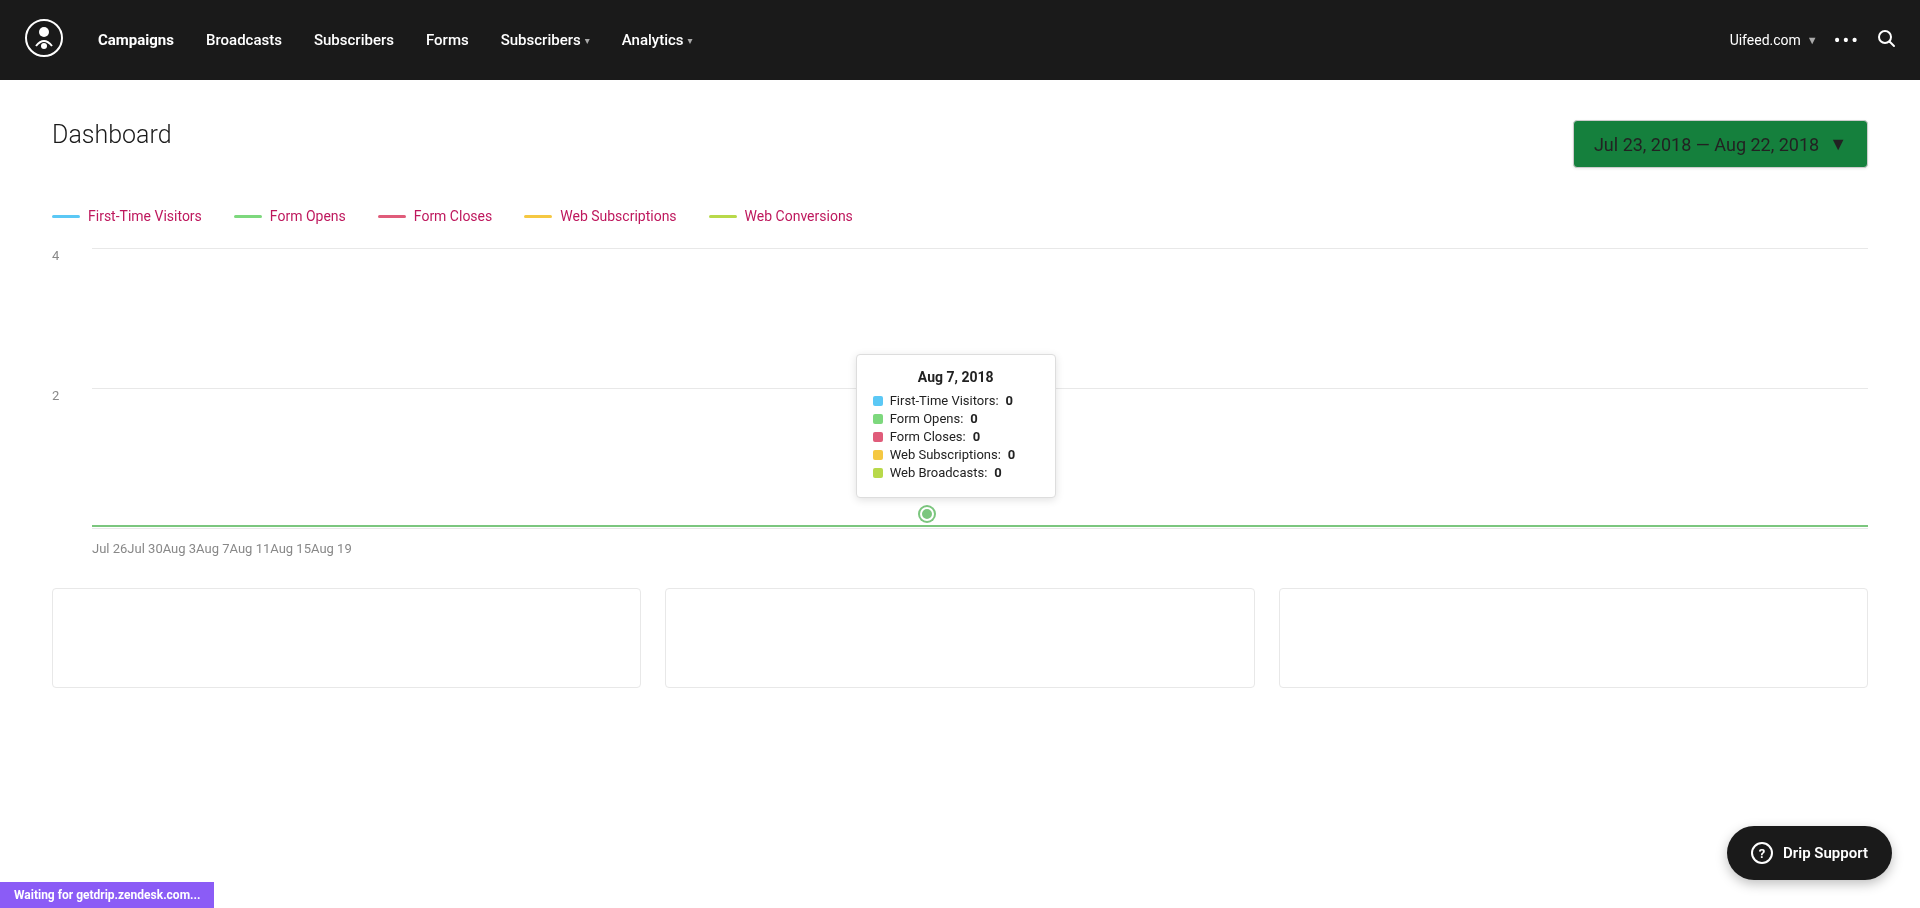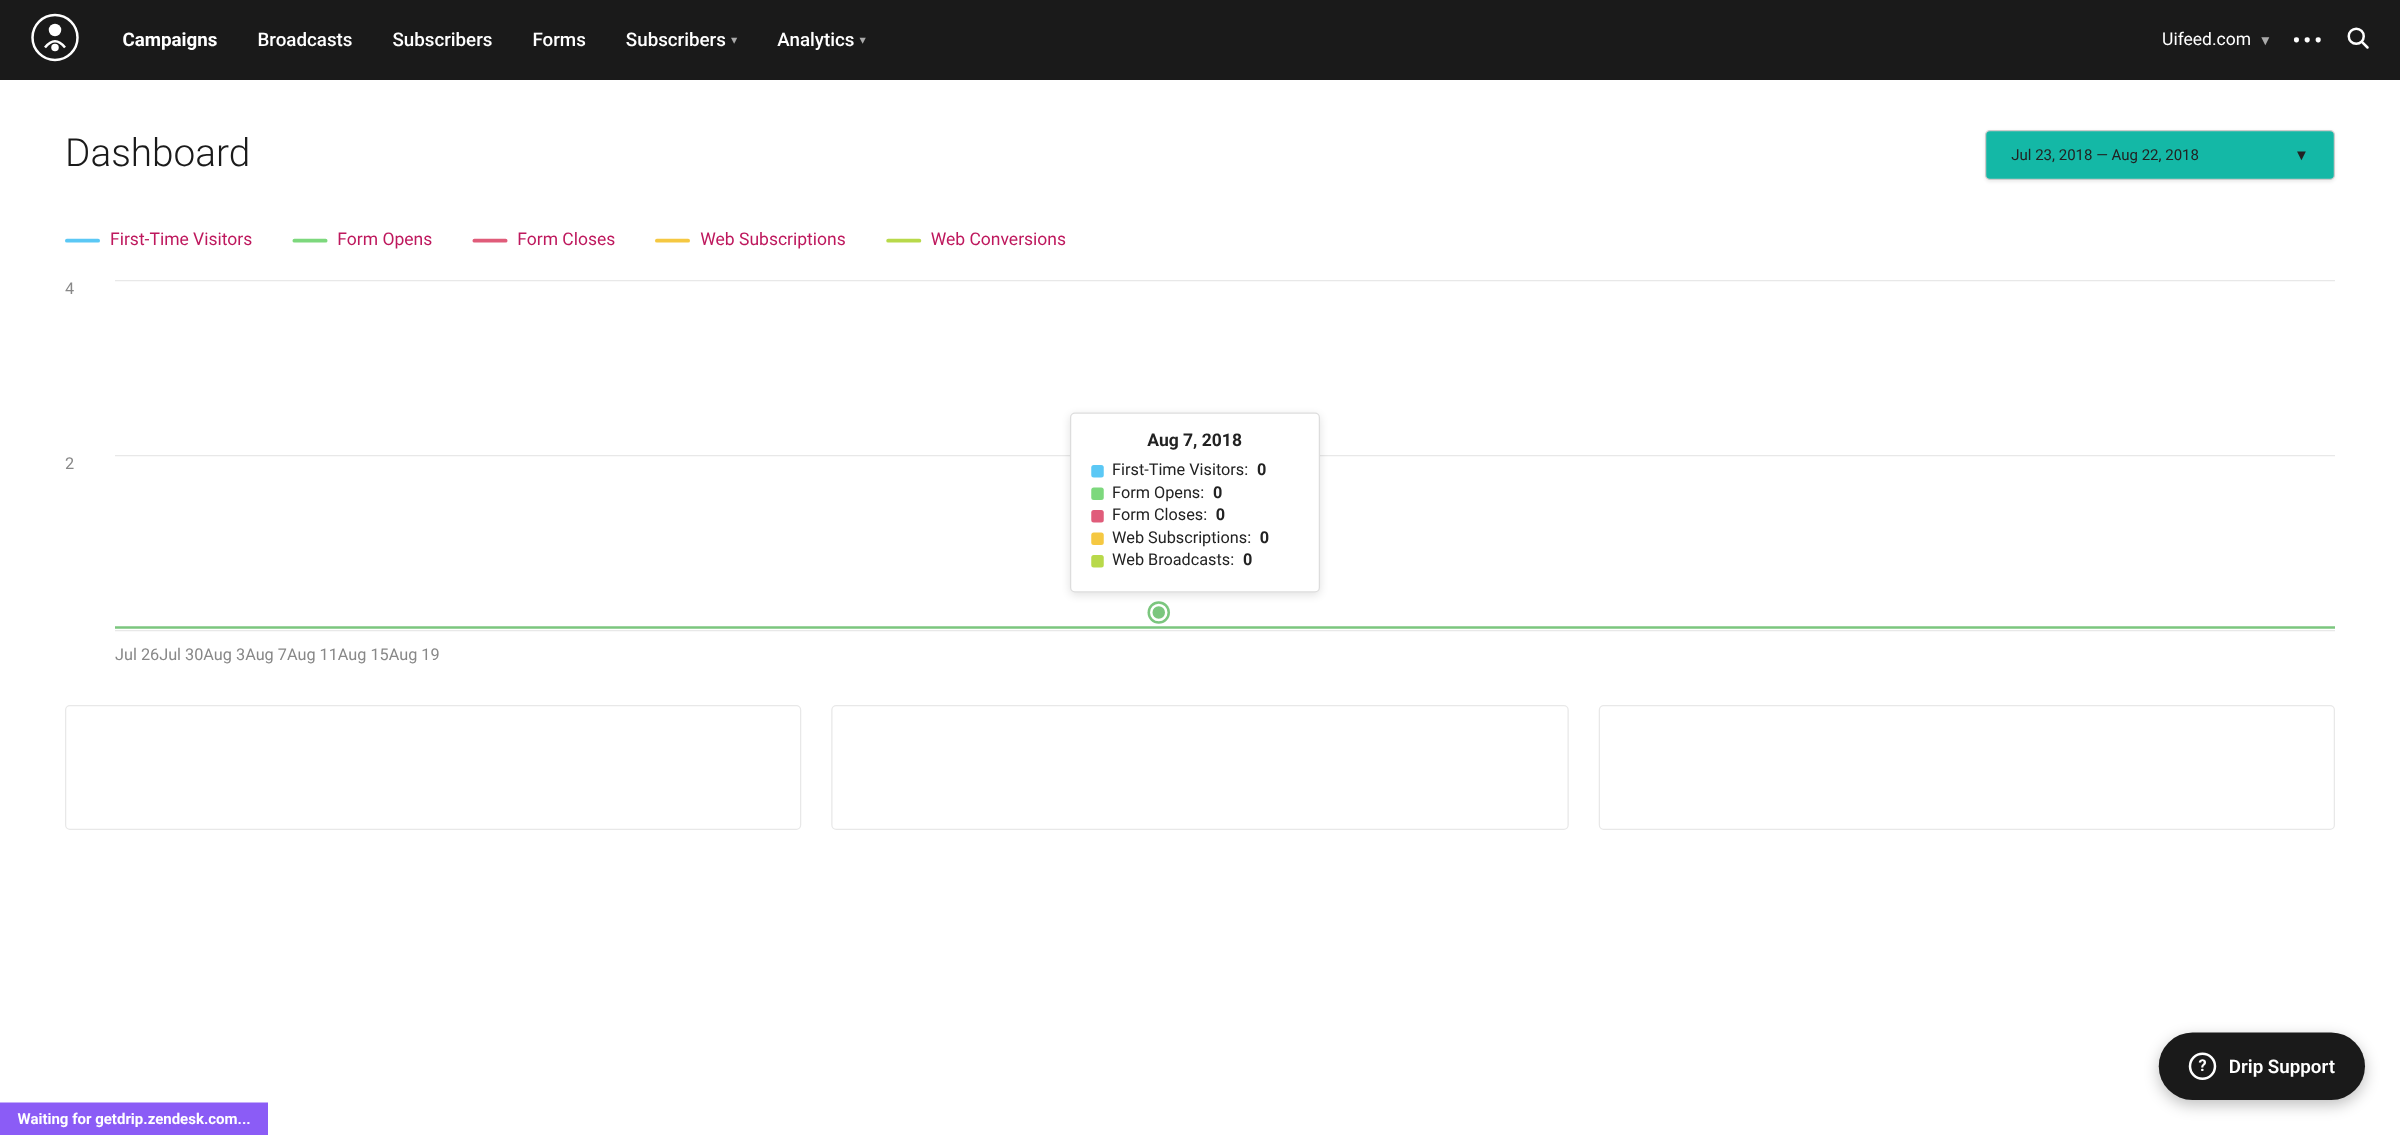--- a/index.html
+++ b/index.html
@@ -3,21 +3,21 @@
   <meta charset="utf-8">
   <style>
     * { margin: 0; padding: 0; box-sizing: border-box; }
     body { font-family: -apple-system, BlinkMacSystemFont, 'Segoe UI', Roboto, sans-serif; background: #fff; color: #222; }
 
     
     nav {
       background: #1a1a1a;
       display: flex;
       align-items: center;
-      height: 64px;
+      height: 80px;
       padding: 0 24px;
       gap: 0;
     }
     .nav-logo {
       width: 40px;
       height: 40px;
       margin-right: 20px;
       flex-shrink: 0;
     }
     .nav-items {
@@ -68,30 +68,30 @@
     
     main { padding: 40px 52px; }
 
     .dashboard-header {
       display: flex;
       justify-content: space-between;
       align-items: flex-start;
       margin-bottom: 40px;
     }
     .dashboard-title {
-      font-size: 31px;
+      font-size: 25px;
       font-weight: 300;
       color: #1a1a1a;
     }
     .date-range-picker {
-      background: #14b8a6;
+      background: #15803d;
       border: 1px solid #ccc;
       border-radius: 4px;
       padding: 12px 20px;
-      font-size: 12px;
+      font-size: 18px;
       color: #222;
       display: flex;
       align-items: center;
       gap: 10px;
       cursor: pointer;
       box-shadow: 0 1px 3px rgba(0,0,0,0.08);
       min-width: 280px;
       justify-content: space-between;
     }
 

